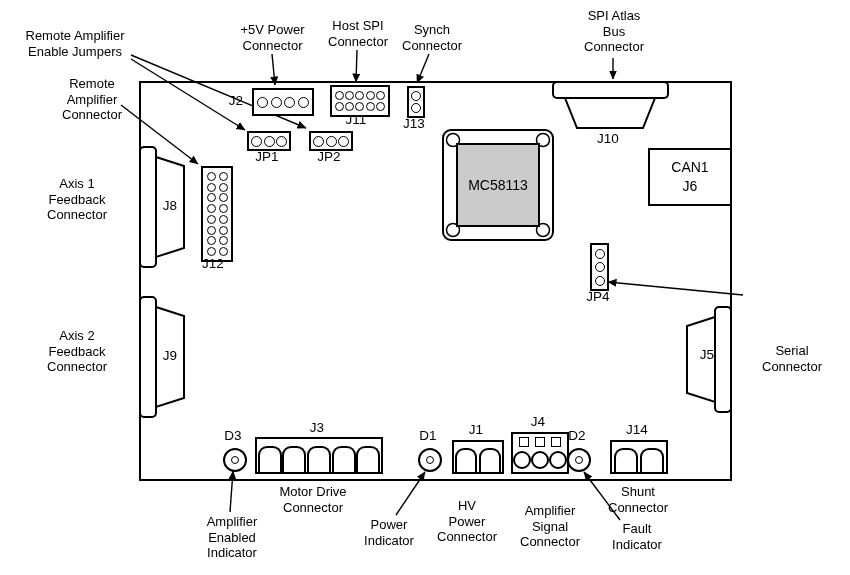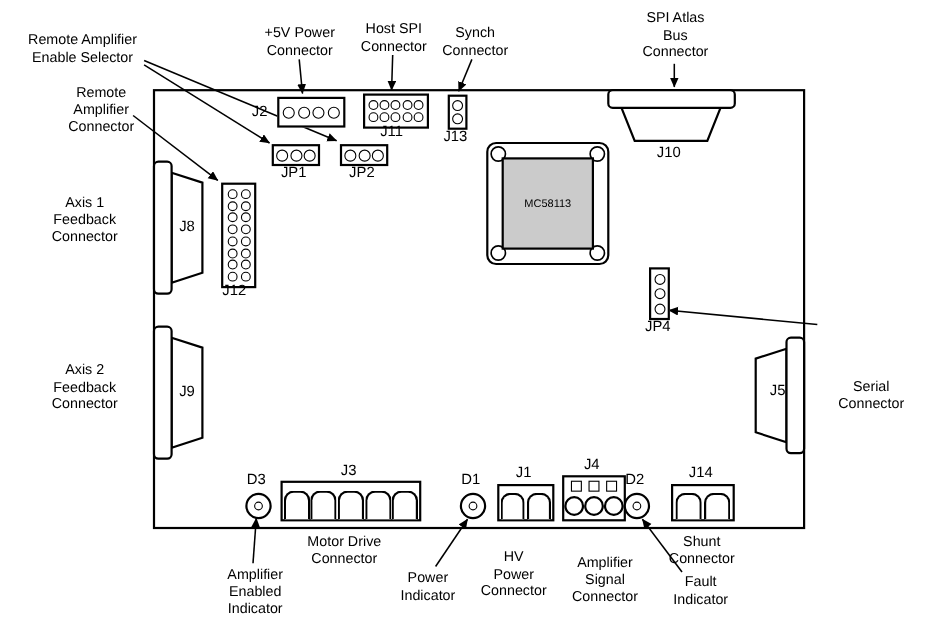--- a/index.html
+++ b/index.html
@@ -10,21 +10,21 @@
   .conn{position:absolute;border:2px solid #000;background:#fff;display:flex;align-items:center;justify-content:space-evenly;}
   .conn.col{flex-direction:column;}
   .conn.grid5{display:grid;grid-template-columns:repeat(5,1fr);justify-items:center;align-content:space-evenly;padding:1px 2px;}
   .conn.grid2{display:grid;grid-template-columns:repeat(2,1fr);justify-items:center;align-content:space-evenly;padding:2px 2px;}
   .pin{border:1.5px solid #000;border-radius:50%;background:#fff;flex:none;}
   .box{position:absolute;border:2px solid #000;background:#fff;display:flex;align-items:center;justify-content:center;text-align:center;font-size:14px;line-height:19px;white-space:pre-line;}
   .term{position:absolute;border:2px solid #000;background:#fff;display:flex;align-items:flex-end;justify-content:space-evenly;}
   .arch{border:2px solid #000;border-bottom:none;border-radius:9px 9px 0 0;background:#fff;flex:none;}
   .led{position:absolute;width:20px;height:20px;border:2px solid #000;border-radius:50%;background:#fff;display:flex;align-items:center;justify-content:center;}
   .led::after{content:"";width:6px;height:6px;border:1.5px solid #000;border-radius:50%;}
-  .chiplabel{position:absolute;display:flex;align-items:center;justify-content:center;font-size:10px;}
+  .chiplabel{position:absolute;display:flex;align-items:center;justify-content:center;font-size:14px;}
   .j4{position:absolute;border:2px solid #000;background:#fff;display:flex;flex-direction:column;justify-content:space-evenly;align-items:stretch;}
   .j4 .r{display:flex;justify-content:space-evenly;align-items:center;}
   .sqp{width:8px;height:8px;border:1.5px solid #000;background:#fff;flex:none;}
   .cp{width:14px;height:14px;border:2px solid #000;border-radius:50%;background:#fff;flex:none;}
 </style>
 </head>
 <body>
 
 <div class="canvas">
 
@@ -151,20 +151,22 @@
       <span class="pin" style="width: 7px; height: 7px;"></span>
       <span class="pin" style="width: 7px; height: 7px;"></span>
       <span class="pin" style="width: 7px; height: 7px;"></span>
     </div>
   <div class="clabel" style="left:195px;top:257px;width:36px">J12</div>
 
   <div class="clabel" style="left:156px;top:199px;width:28px">J8</div>
   <div class="clabel" style="left:156px;top:349px;width:28px">J9</div>
   <div class="clabel" style="left:686px;top:348px;width:42px">J5</div>
 
+  <div class="box" style="left:648px;top:148px;width:80px;height:54px">CAN1
+J6</div>
 
   <div class="led" style="left:223px;top:448px"></div>
   <div class="clabel" style="left:215px;top:429px;width:36px">D3</div>
 
   <div class="term" style="left:255px;top:437px;width:124px;height:33px">
       <span class="arch" style="width: 20px; height: 24px;"></span>
       <span class="arch" style="width: 20px; height: 24px;"></span>
       <span class="arch" style="width: 20px; height: 24px;"></span>
       <span class="arch" style="width: 20px; height: 24px;"></span>
       <span class="arch" style="width: 20px; height: 24px;"></span>
@@ -197,21 +199,21 @@
   <div class="led" style="left:567px;top:448px"></div>
   <div class="clabel" style="left:559px;top:429px;width:36px">D2</div>
 
   <div class="term" style="left:610px;top:440px;width:54px;height:30px">
       <span class="arch" style="width: 20px; height: 22px;"></span>
       <span class="arch" style="width: 20px; height: 22px;"></span>
     </div>
   <div class="clabel" style="left:610px;top:423px;width:54px">J14</div>
 
   <div class="callout" style="left:15px;top:28px;width:120px">Remote Amplifier
-Enable Selector</div>
+Enable Jumpers</div>
   <div class="callout" style="left:50px;top:76px;width:84px">Remote
 Amplifier
 Connector</div>
   <div class="callout" style="left:230px;top:22px;width:85px">+5V Power
 Connector</div>
   <div class="callout" style="left:322px;top:18px;width:72px">Host SPI
 Connector</div>
   <div class="callout" style="left:400px;top:22px;width:64px">Synch
 Connector</div>
   <div class="callout" style="left:578px;top:8px;width:72px">SPI Atlas

